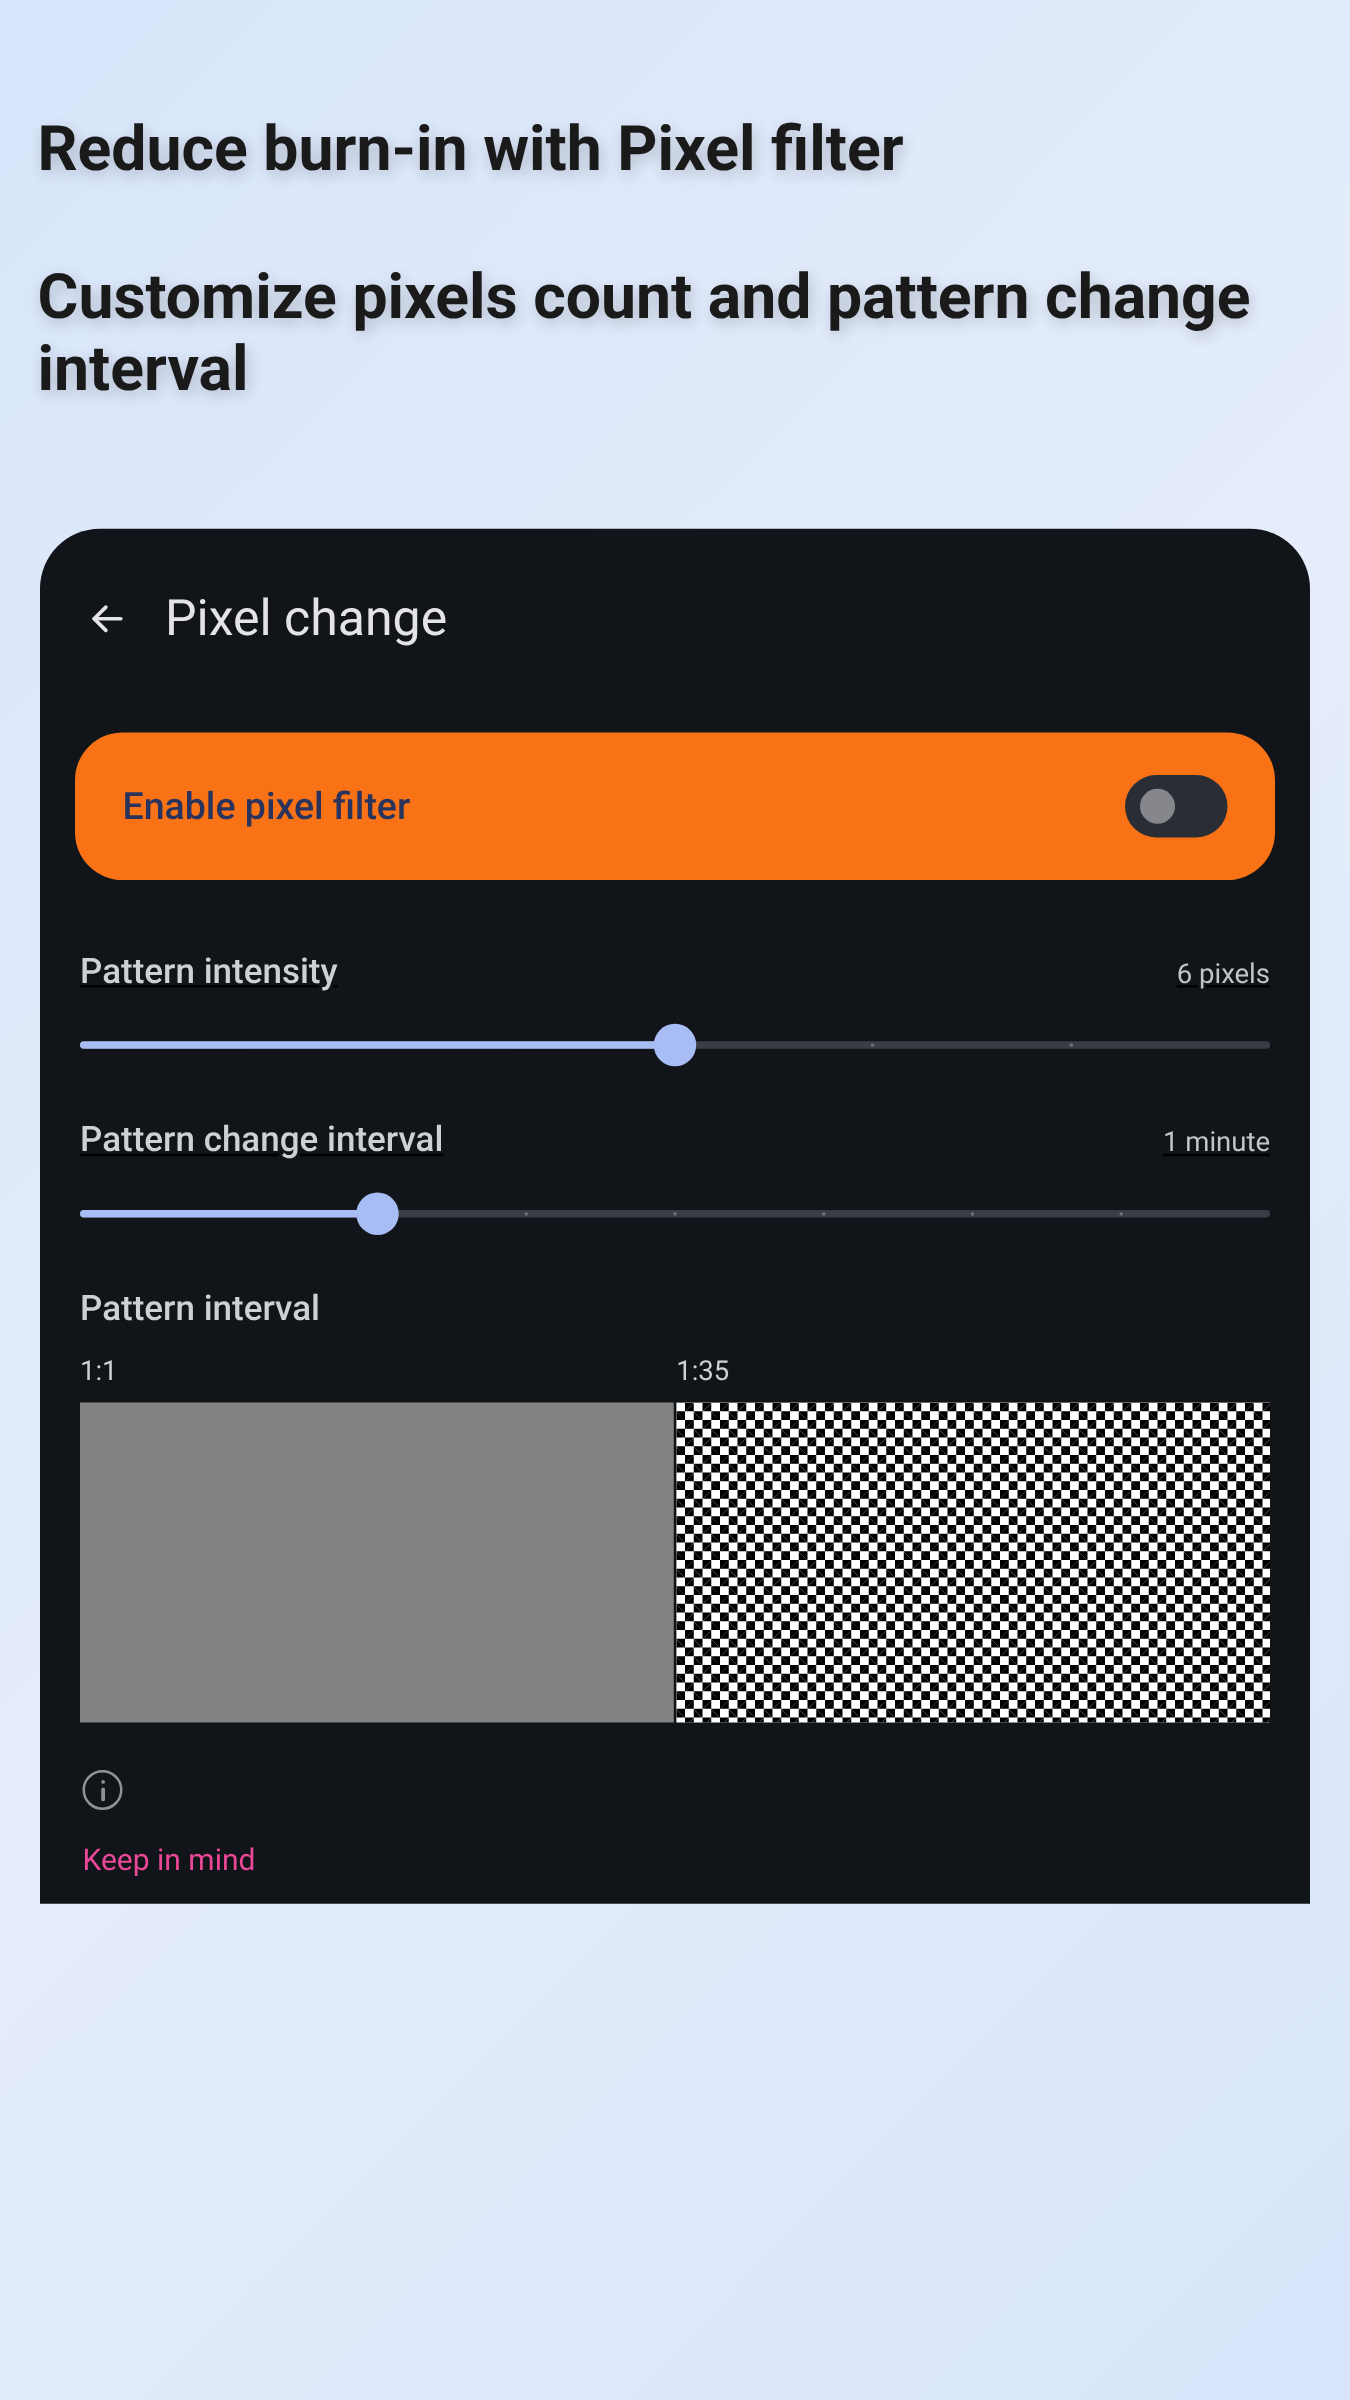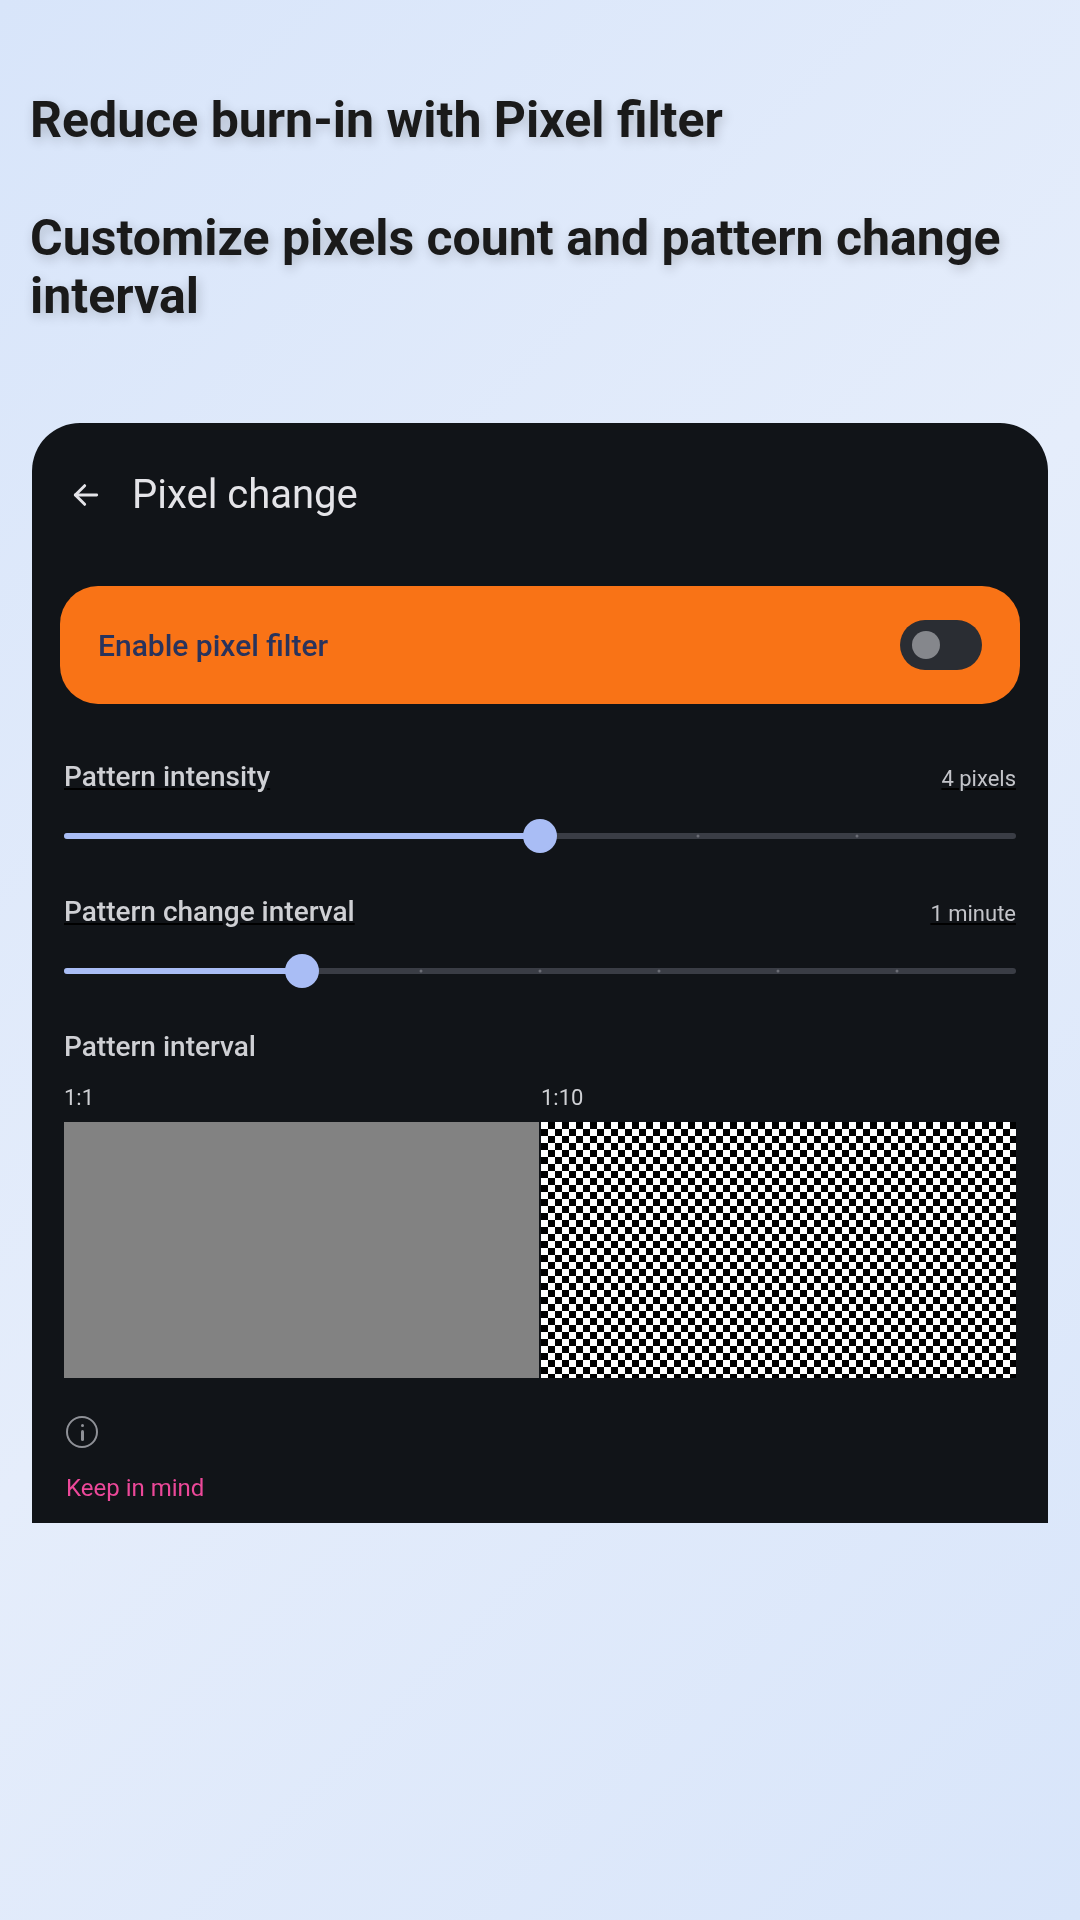--- a/index.html
+++ b/index.html
@@ -266,21 +266,21 @@
   <div class="enable-card">
     <div class="enable-label">Enable pixel filter</div>
     <div class="toggle">
       <div class="toggle-knob"></div>
     </div>
   </div>
 
   <div class="slider-section">
     <div class="slider-header">
       <div class="slider-label">Pattern intensity</div>
-      <div class="slider-value">4 pixels</div>
+      <div class="slider-value">6 pixels</div>
     </div>
     <div class="slider-track">
       <div class="slider-rail"></div>
       <div class="slider-ticks">
         <span class="tick" style="left:16.6%"></span>
         <span class="tick" style="left:33.3%"></span>
         <span class="tick" style="left:50%"></span>
         <span class="tick" style="left:66.6%"></span>
         <span class="tick" style="left:83.3%"></span>
       </div>
@@ -311,21 +311,21 @@
   </div>
 
   <div class="preview-section">
     <div class="preview-title">Pattern interval</div>
     <div class="preview-row">
       <div class="preview-col">
         <div class="preview-ratio">1:1</div>
         <div class="preview-box preview-fine"></div>
       </div>
       <div class="preview-col">
-        <div class="preview-ratio">1:10</div>
+        <div class="preview-ratio">1:35</div>
         <div class="preview-box preview-coarse"></div>
       </div>
     </div>
   </div>
 
   <div class="info-section">
     <div class="info-icon"></div>
     <div class="info-heading">Keep in mind</div>
   </div>
 

